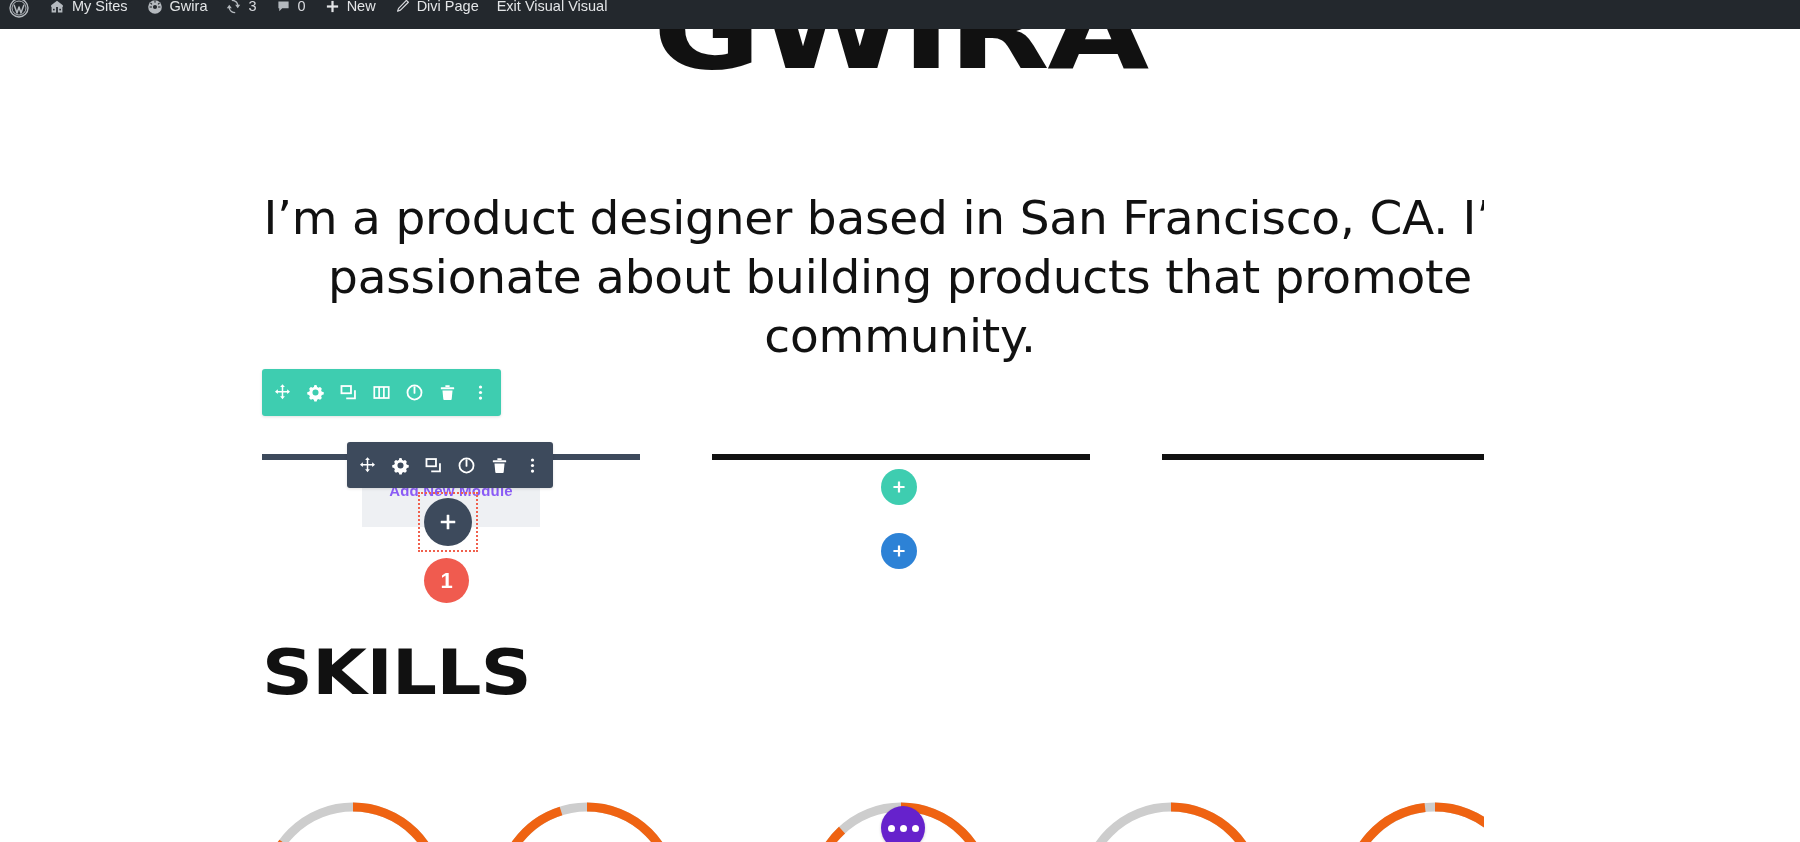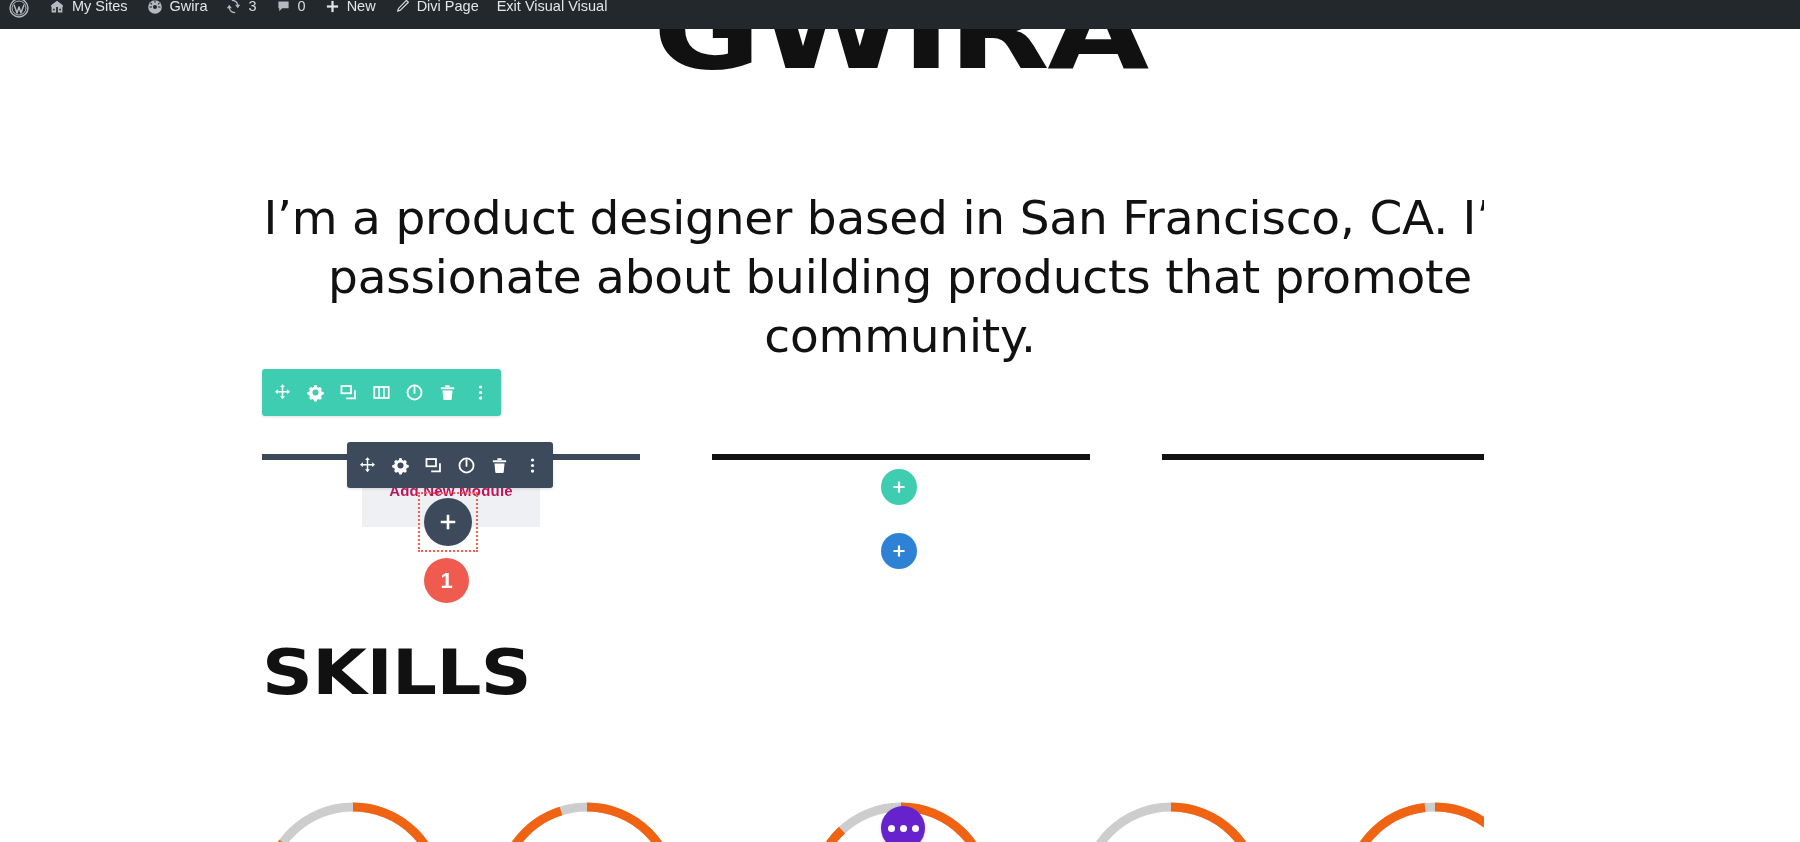--- a/index.html
+++ b/index.html
@@ -115,21 +115,21 @@
     top: 450px; left: 362px;
     width: 178px; height: 48px;
     background: #eef0f3;
   }
   .module-highlight .mh-label {
     position: absolute;
     top: 3px; left: 0; width: 178px;
     text-align: center;
     font-size: 15px;
     font-weight: 600;
-    color: #be185d;
+    color: #8b5cf6;
     letter-spacing: 0.2px;
     white-space: nowrap;
   }
 
   
   .divi-toolbar {
     position: absolute;
     display: flex;
     align-items: center;
     border-radius: 3px;

